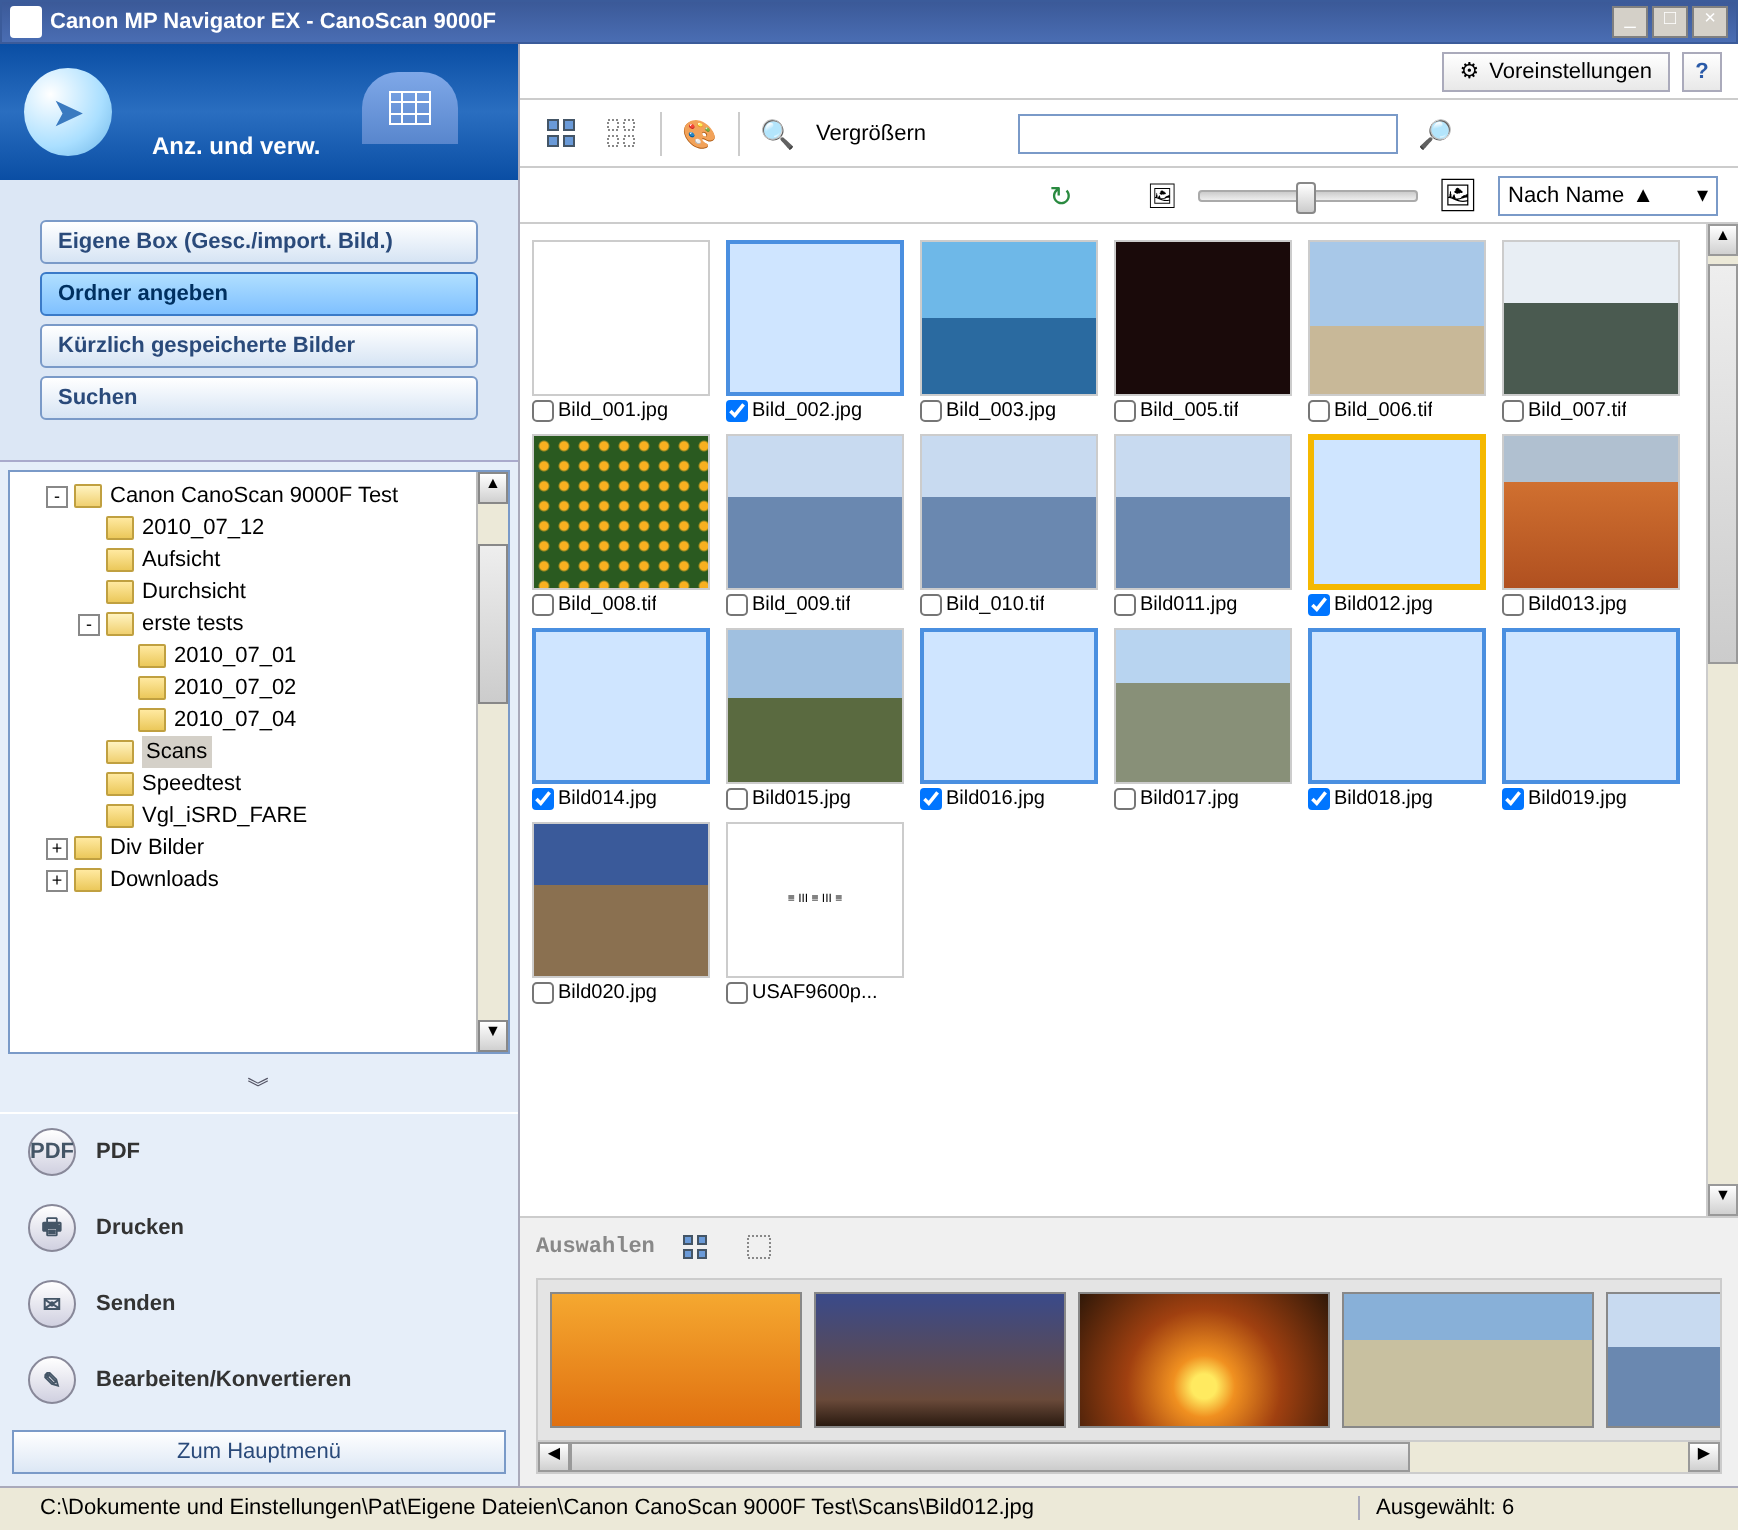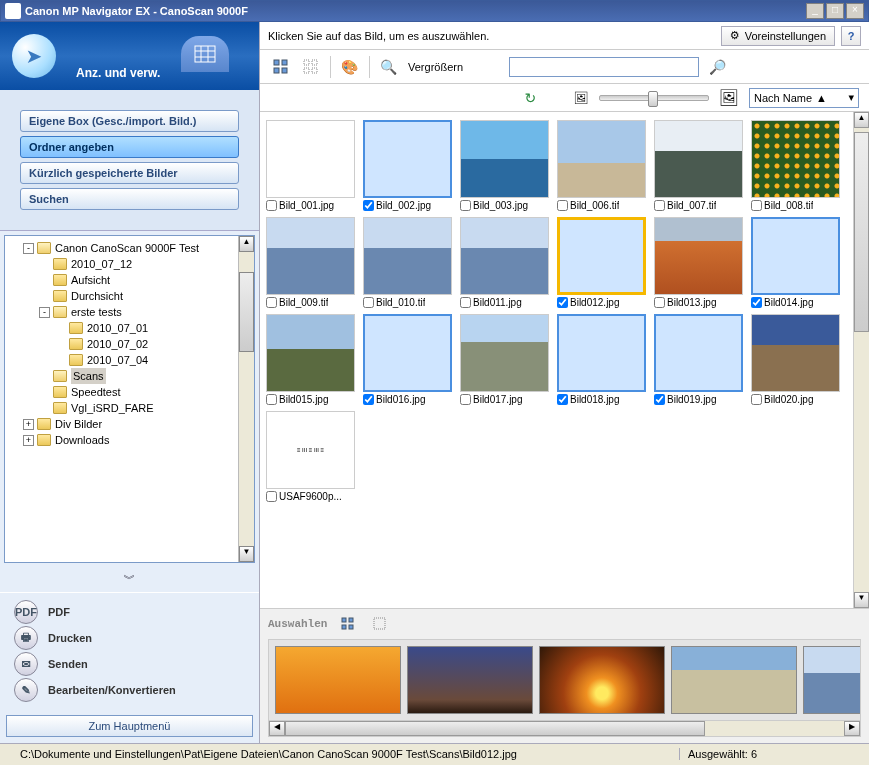--- a/index.html
+++ b/index.html
@@ -29,21 +29,21 @@
 .tree .spacer{display:inline-block;}
 .tree .ficon{width:14px;height:12px;background:linear-gradient(#ffe9a0,#ebc85a);border:1px solid #c0a040;border-radius:1px;margin-right:4px;display:inline-block;}
 .tree .ficon.open{background:linear-gradient(#fff3c0,#f0d070);}
 .tree .sel{background:#d4d0c8;padding:0 2px;}
 .tree-scroll{position:absolute;right:0;top:0;bottom:0;width:16px;background:#ece9d8;border-left:1px solid #bbb;}
 .tree-scroll .sbtn{height:16px;background:linear-gradient(#fff,#d0d0d0);border:1px solid #888;text-align:center;font-size:8px;}
 .tree-scroll .thumb{height:80px;margin-top:20px;background:linear-gradient(#eee,#ccc);border:1px solid #888;}
 
 .collapse-arrow{text-align:center;padding:4px;color:#556;cursor:pointer;font-size:12px;background:#e6eef9;}
 
-.actions{padding:6px 14px;display:flex;flex-direction:column;gap:0;background:#e6eef9;border-top:1px solid #fff;}
+.actions{padding:6px 14px;display:flex;flex-direction:column;gap:12px;background:#e6eef9;border-top:1px solid #fff;}
 .actionbtn{display:flex;align-items:center;gap:10px;height:26px;cursor:pointer;font-size:12px;font-weight:bold;color:#333;}
 .actionbtn .aicon{width:24px;height:24px;border:1px solid #889;border-radius:50%;background:linear-gradient(#fff,#d0d0e0);display:flex;align-items:center;justify-content:center;font-size:11px;color:#456;}
 
 .mainmenu-btn{margin:6px;height:22px;background:linear-gradient(#fff,#dce7f5);border:1px solid #7a9ac8;text-align:center;line-height:20px;cursor:pointer;color:#2a4a7a;}
 
 .main{flex:1;display:flex;flex-direction:column;background:#fff;overflow:hidden;}
 .topbar{height:28px;display:flex;align-items:center;padding:0 8px;gap:6px;border-bottom:1px solid #ccc;background:#fff;}
 .topbar .hint{flex:0 0 auto;width:430px;}
 .topbar .spacer{flex:1;}
 .prefbtn{height:20px;border:1px solid #aab;background:linear-gradient(#fff,#e8e8e8);padding:0 8px;display:flex;align-items:center;gap:5px;cursor:pointer;}
@@ -250,21 +250,20 @@
           <span class="aicon">✎</span>
           <span>Bearbeiten/Konvertieren</span>
         </div>
     </div>
 
     <div class="mainmenu-btn">Zum Hauptmenü</div>
   </div>
 
   <div class="main">
     <div class="topbar">
-      <span class="hint">Klicken Sie auf das Bild, um es auszuwählen.</span>
       <span class="spacer"></span>
       <div class="prefbtn">
         <span>⚙</span>
         <span>Voreinstellungen</span>
       </div>
       <div class="helpbtn">?</div>
     </div>
 
     <div class="toolbar">
       <div class="tbtn">
@@ -333,20 +332,27 @@
             <div class="thumb-cap">
               <input type="checkbox" checked="" style="">
               <span>Bild_002.jpg</span>
             </div>
           </div>
           <div class="thumb-cell">
             <div class="thumb-img f-sea"></div>
             <div class="thumb-cap">
               <input type="checkbox" style="">
               <span>Bild_003.jpg</span>
+            </div>
+          </div>
+          <div class="thumb-cell">
+            <div class="thumb-img f-stars"></div>
+            <div class="thumb-cap">
+              <input type="checkbox" style="">
+              <span>Bild_005.tif</span>
             </div>
           </div>
           <div class="thumb-cell">
             <div class="thumb-img f-ruin"></div>
             <div class="thumb-cap">
               <input type="checkbox" style="">
               <span>Bild_006.tif</span>
             </div>
           </div>
           <div class="thumb-cell">

